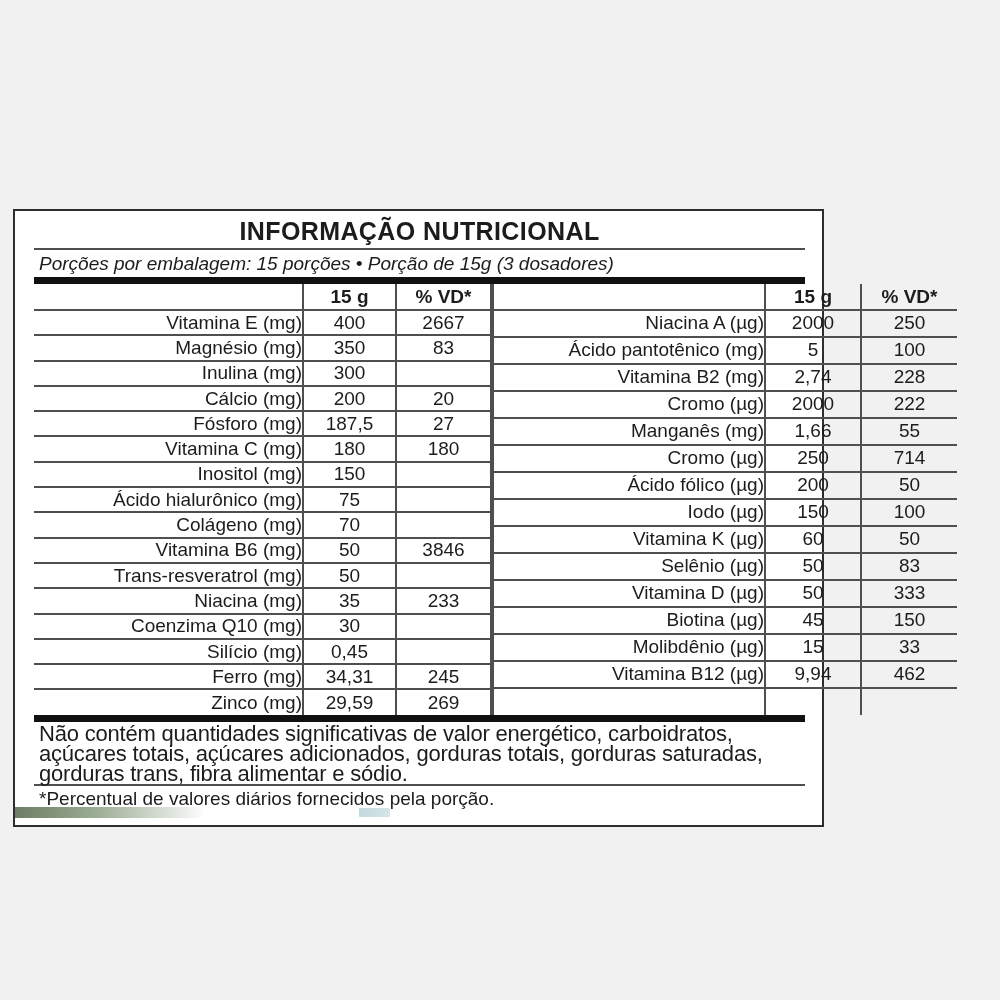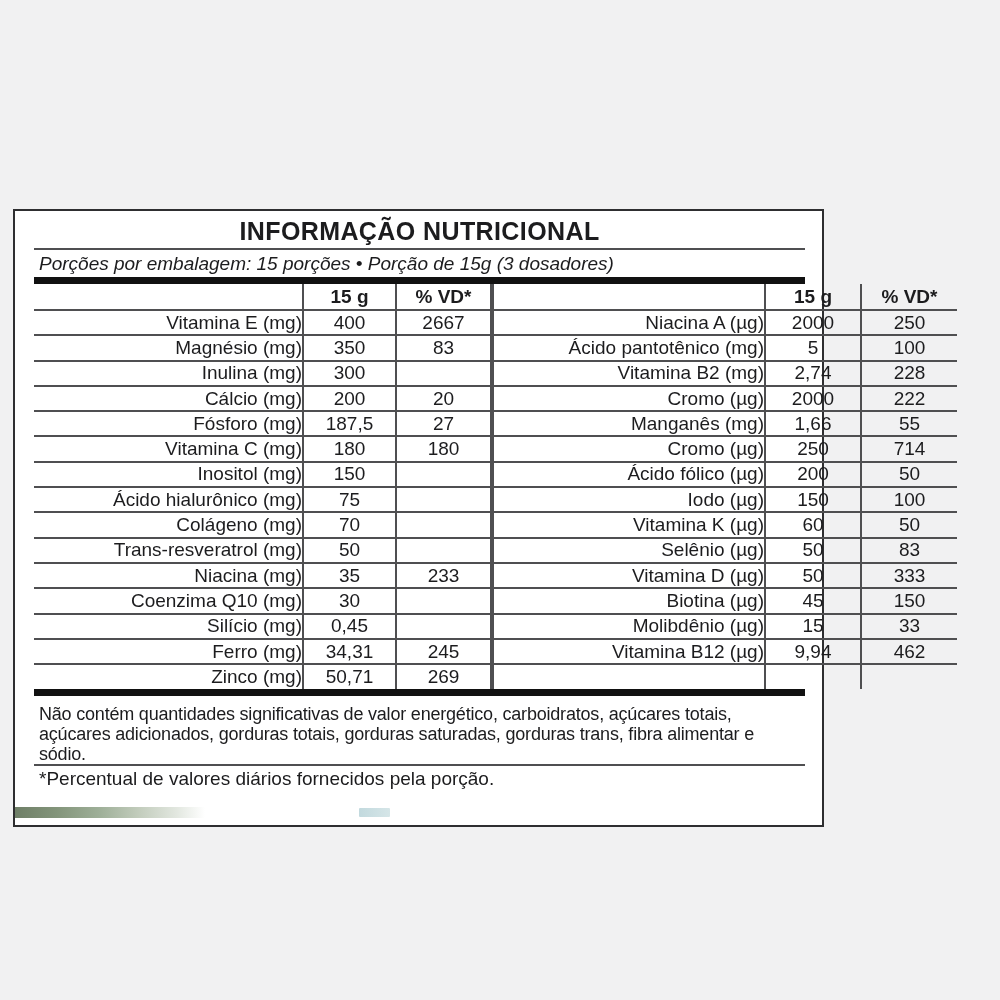--- a/index.html
+++ b/index.html
@@ -99,23 +99,23 @@
   }
   .gutter{
     width:15px;
     border-left:2px solid var(--line);
     border-right:2px solid var(--line);
   }
   .footnote{
     padding-left:5px;
   }
   .f1{
-    font-size:18px;
+    font-size:22px;
     line-height:20px;
-    padding-top:8px;
+    padding-top:2px;
     letter-spacing:-0.2px;
   }
   .f2{
     font-size:19px;
     line-height:24px;
     padding-top:1px;
   }
   .fragment{
     position:absolute;
     pointer-events:none;
@@ -202,20 +202,25 @@
               <td class="name">Ácido hialurônico (mg)</td>
               <td class="qty">75</td>
               <td class="vd"></td>
             </tr>
             <tr>
               <td class="name">Colágeno (mg)</td>
               <td class="qty">70</td>
               <td class="vd"></td>
             </tr>
             <tr>
+              <td class="name">Vitamina B6 (mg)</td>
+              <td class="qty">50</td>
+              <td class="vd">3846</td>
+            </tr>
+            <tr>
               <td class="name">Trans-resveratrol (mg)</td>
               <td class="qty">50</td>
               <td class="vd"></td>
             </tr>
             <tr>
               <td class="name">Niacina (mg)</td>
               <td class="qty">35</td>
               <td class="vd">233</td>
             </tr>
             <tr>
@@ -228,21 +233,21 @@
               <td class="qty">0,45</td>
               <td class="vd"></td>
             </tr>
             <tr>
               <td class="name">Ferro (mg)</td>
               <td class="qty">34,31</td>
               <td class="vd">245</td>
             </tr>
             <tr>
               <td class="name">Zinco (mg)</td>
-              <td class="qty">50,71</td>
+              <td class="qty">29,59</td>
               <td class="vd">269</td>
             </tr>
           </tbody>
       </table>
 
       <div class="gutter"></div>
 
       <table class="ntable right">
         <colgroup>
             <col class="c-name">

